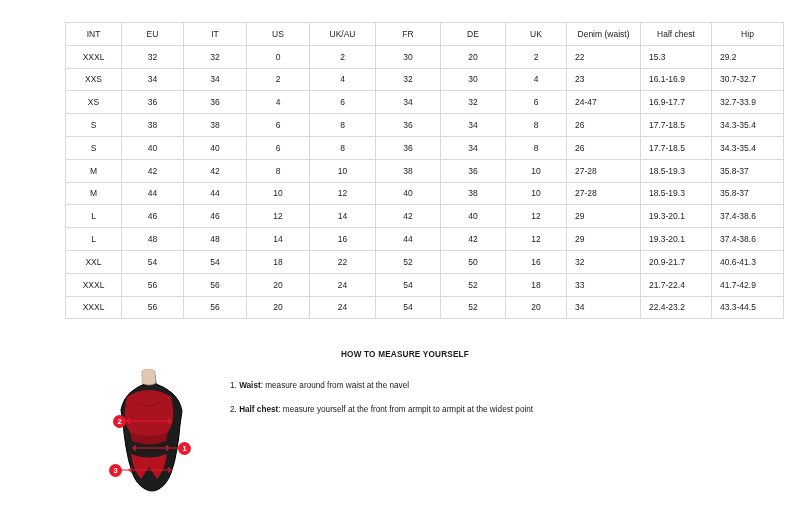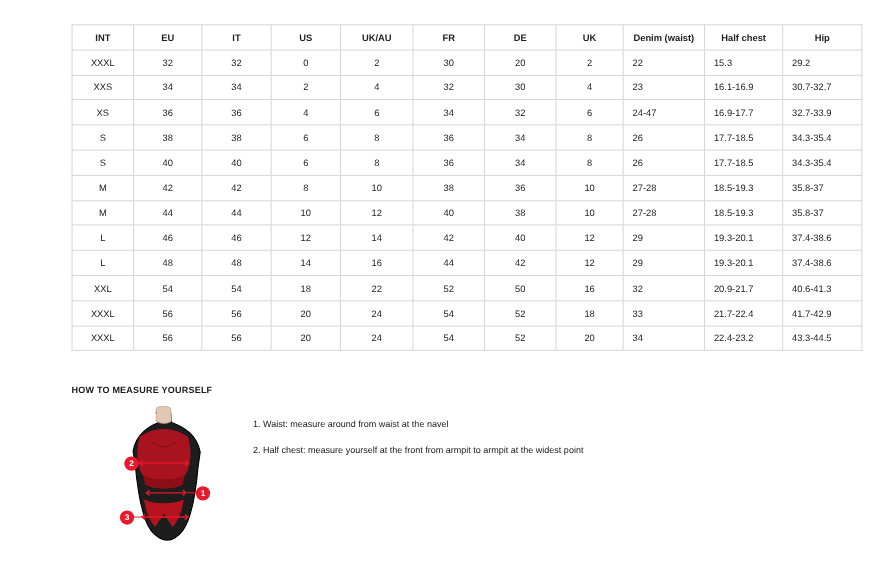--- a/index.html
+++ b/index.html
@@ -39,21 +39,21 @@
     text-align: center;
     vertical-align: middle;
     font-size: 8.5px;
     font-weight: normal;
     color: #222;
     padding: 0 2px;
     white-space: nowrap;
     overflow: hidden;
   }
   table.size-table th {
-    font-weight: bold;
+    font-weight: normal;
     margin-top: 16px;
   }
   
   .size-table col.c0 { width: 56px; }
   .size-table col.c1 { width: 62px; }
   .size-table col.c2 { width: 63px; }
   .size-table col.c3 { width: 63px; }
   .size-table col.c4 { width: 66px; }
   .size-table col.c5 { width: 65px; }
   .size-table col.c6 { width: 65px; }
@@ -72,20 +72,21 @@
     left: 65px;
     top: 350px;
     width: 680px;
   }
   .measure-title {
     font-size: 8.2px;
     font-weight: bold;
     letter-spacing: 0.2px;
     color: #1a1a1a;
     margin-bottom: 10px;
+    text-align: center;
   }
   .measure-body {
     position: relative;
     display: flex;
     align-items: flex-start;
   }
   .figure-box {
     position: relative;
     width: 118px;
     height: 130px;
@@ -95,21 +96,21 @@
   .notes {
     margin-left: 22px;
     padding-top: 12px;
   }
   .note {
     font-size: 8.2px;
     color: #1a1a1a;
     margin-bottom: 14px;
     line-height: 1.2;
   }
-  .note b { font-weight: normal; text-align: center; }
+  .note b { font-weight: bold; text-align: center; }
   
   .bullet {
     position: absolute;
     width: 13px;
     height: 13px;
     border-radius: 50%;
     background: #e8192c;
     color: #ffffff;
     font-size: 7.5px;
     line-height: 13px;

